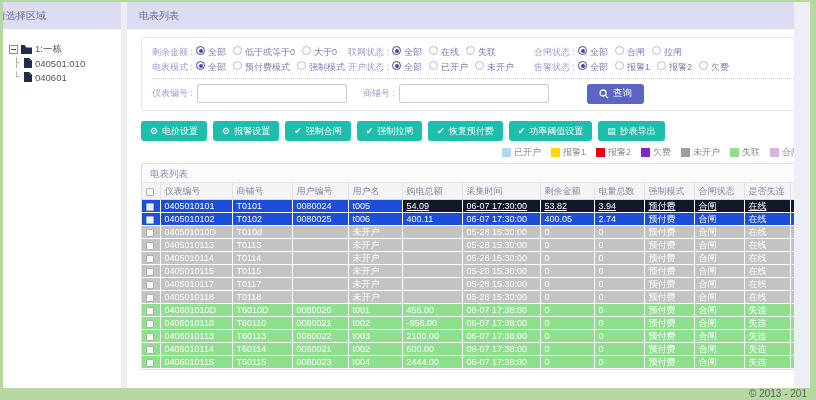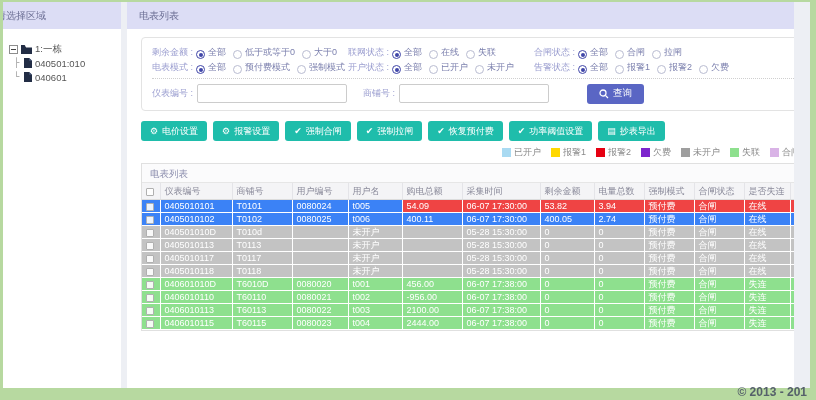--- a/index.html
+++ b/index.html
@@ -26,21 +26,21 @@
   
   .main { position:absolute; left:124px; top:0; right:16px; height:100%; background:#fff; overflow:hidden; }
   .main-header { height:27px; background:#dcddf5; color:#6b6e94; font-size:10px; line-height:27px; padding-left:12px; }
   .content { padding:8px 12px 0 14px; }
   
   .filter-box { border:1px solid #e3e3e3; border-radius:4px; padding:7px 10px 6px; width:742px; background:#fff; }
   .filter-row { display:grid; grid-template-columns:196px 186px auto; align-items:center; height:15px; font-size:9px; }
   .filter-group { display:flex; align-items:center; white-space:nowrap; }
   .fg-label { color:#9b9ed0; margin-right:3px; }
   .fg-label::after { content:" :"; }
-  .radio-option { display:flex; align-items:flex-end; margin-right:7px; cursor:pointer; }
+  .radio-option { display:flex; align-items:flex-start; margin-right:7px; cursor:pointer; }
   .radio-circle { width:9px; height:9px; border-radius:50%; border:1px solid #b9bcd1; background:#fff; margin-right:3px; position:relative; flex:none; }
   .radio-circle.checked { border-color:#4046a8; }
   .radio-circle.checked::after { content:""; position:absolute; left:1.5px; top:1.5px; width:4px; height:4px; border-radius:50%; background:#4046a8; }
   .radio-label { color:#7c80ae; }
   .filter-sep { border-top:1px dotted #cfcfcf; margin:3px 0 4px; }
   .search-row { display:flex; align-items:center; height:21px; font-size:9px; }
   .in-label { color:#9b9ed0; margin-right:4px; }
   .in-label::after { content:" :"; }
   .txt { width:150px; height:19px; border:1px solid #ccc; border-radius:2px; margin-right:16px; font-size:9px; padding:0 4px; outline:none; }
   .qbtn {
@@ -60,25 +60,25 @@
   .legend-row { margin-top:5px; display:flex; justify-content:flex-end; font-size:9px; color:#8a8a8a; position:relative; left:18px; height:12px; align-items:center; }
   .legend-item { display:flex; align-items:center; margin-left:10px; white-space:nowrap; }
   .swatch { width:9px; height:9px; margin-right:3px; flex:none; }
   
   .table-box { border:1px solid #e0e0e0; margin-top:5px; width:676px; background:#fff; }
   .table-title { height:19px; line-height:19px; padding-left:8px; font-size:9.5px; color:#8b8dad; border-bottom:1px solid #e6e6e6; background:#fbfbfc; }
   table { border-collapse:collapse; table-layout:fixed; width:672px; font-size:9px; }
   thead th { background:#f4f4f6; color:#8a8a9a; font-weight:normal; text-align:left; padding:0 4px; height:16px; line-height:16px; border-right:1px solid #e4e4e8; border-bottom:1px solid #dcdcdc; white-space:nowrap; overflow:hidden; }
   tbody td { color:#fff; padding:0 4px; height:12px; line-height:12px; border-right:1px solid rgba(255,255,255,.6); border-bottom:1px solid #fff; white-space:nowrap; overflow:hidden; }
   tr.gray td { background:#c3c3c3; }
-  tr.blue td { background:#3b82f6; }
+  tr.blue td { background:#1d4ed8; }
   tr.green td { background:#8ee08e; }
-  tbody td.alert { background:#ef4444; }
+  tbody td.alert { background:#0f172a;text-decoration:underline; }
   .cb { width:8px; height:8px; border:1px solid #b0b0b0; background:rgba(255,255,255,.9); display:inline-block; border-radius:1px; vertical-align:middle; }
-  .copyright { position:absolute; right:9px; bottom:1px; font-size:12px; color:#55606a;font-weight:bold; }
+  .copyright { position:absolute; right:9px; bottom:1px; font-size:10px; color:#55606a; }
 </style>
 </head>
 <body>
 
 <div class="frame">
 
   <div class="sidebar">
     <div class="sidebar-header">请选择区域</div>
     <div class="tree">
       <div class="tree-row">
@@ -390,20 +390,50 @@
                 <td>05-28 15:30:00</td>
                 <td>0</td>
                 <td>0</td>
                 <td>预付费</td>
                 <td>合闸</td>
                 <td>在线</td>
                 <td>否</td>
               </tr>
               <tr class="gray">
                 <td><span class="cb"></span></td>
+                <td>0405010114</td>
+                <td>T0114</td>
+                <td></td>
+                <td>未开户</td>
+                <td></td>
+                <td>05-28 15:30:00</td>
+                <td>0</td>
+                <td>0</td>
+                <td>预付费</td>
+                <td>合闸</td>
+                <td>在线</td>
+                <td>否</td>
+              </tr>
+              <tr class="gray">
+                <td><span class="cb"></span></td>
+                <td>0405010115</td>
+                <td>T0115</td>
+                <td></td>
+                <td>未开户</td>
+                <td></td>
+                <td>05-28 15:30:00</td>
+                <td>0</td>
+                <td>0</td>
+                <td>预付费</td>
+                <td>合闸</td>
+                <td>在线</td>
+                <td>否</td>
+              </tr>
+              <tr class="gray">
+                <td><span class="cb"></span></td>
                 <td>0405010117</td>
                 <td>T0117</td>
                 <td></td>
                 <td>未开户</td>
                 <td></td>
                 <td>05-28 15:30:00</td>
                 <td>0</td>
                 <td>0</td>
                 <td>预付费</td>
                 <td>合闸</td>
@@ -465,20 +495,35 @@
                 <td>06-07 17:38:00</td>
                 <td>0</td>
                 <td>0</td>
                 <td>预付费</td>
                 <td>合闸</td>
                 <td>失连</td>
                 <td>是</td>
               </tr>
               <tr class="green">
                 <td><span class="cb"></span></td>
+                <td>0406010114</td>
+                <td>T60114</td>
+                <td>0080021</td>
+                <td>t002</td>
+                <td>600.00</td>
+                <td>06-07 17:38:00</td>
+                <td>0</td>
+                <td>0</td>
+                <td>预付费</td>
+                <td>合闸</td>
+                <td>失连</td>
+                <td>是</td>
+              </tr>
+              <tr class="green">
+                <td><span class="cb"></span></td>
                 <td>0406010115</td>
                 <td>T60115</td>
                 <td>0080023</td>
                 <td>t004</td>
                 <td>2444.00</td>
                 <td>06-07 17:38:00</td>
                 <td>0</td>
                 <td>0</td>
                 <td>预付费</td>
                 <td>合闸</td>

